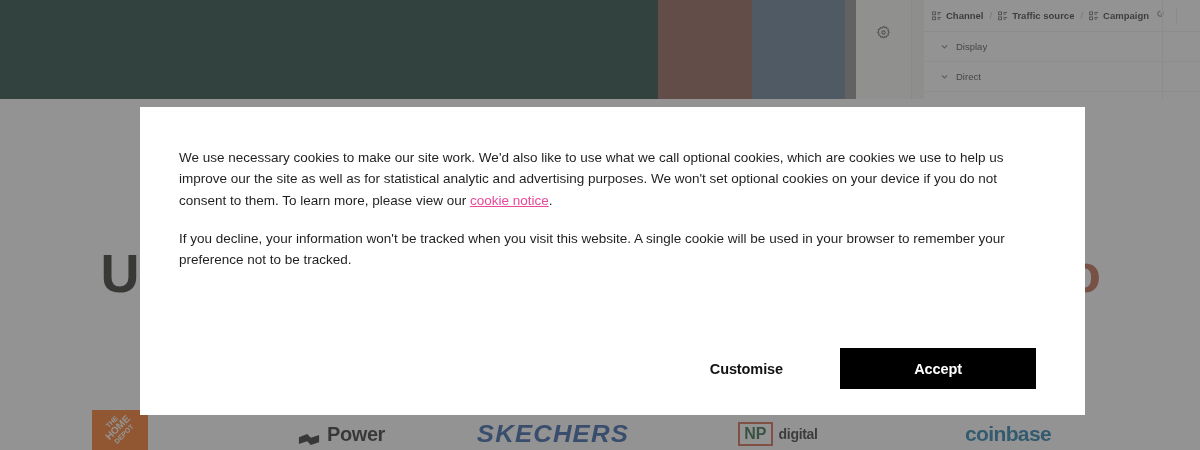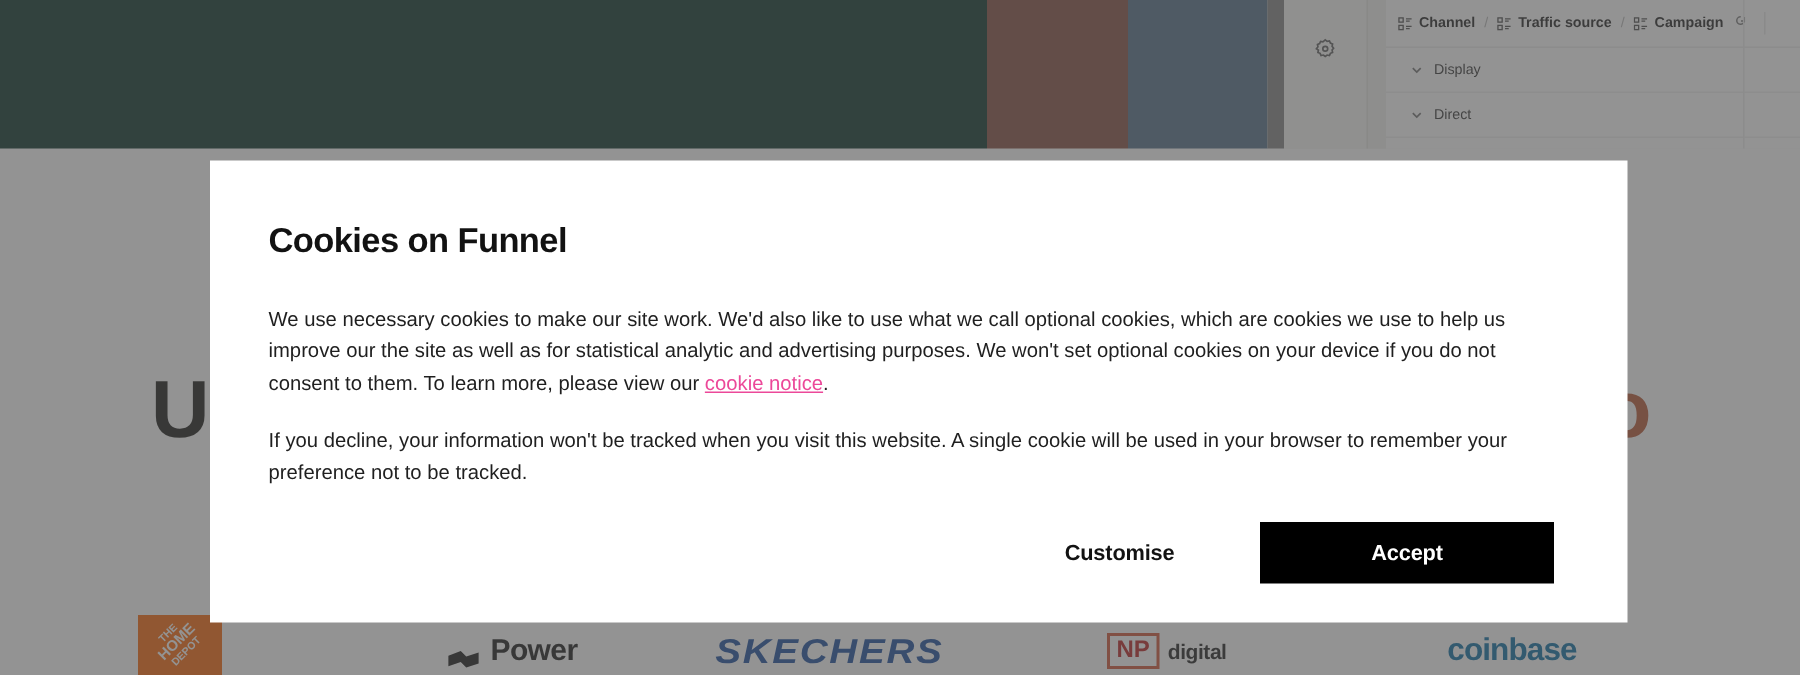--- a/index.html
+++ b/index.html
@@ -83,21 +83,21 @@
   .power-mark { width: 22px; height: 13px; display: block; }
 
   .skechers-logo {
     font-family: "Liberation Sans", sans-serif;
     font-size: 23px; font-weight: 700; font-style: italic;
     letter-spacing: 1px; color: #14489b;
     transform: scaleX(1.12);
   }
 
   .np-logo { display: flex; align-items: center; }
-  .np-box { border: 2px solid #d05030; color: #b91c1c; font-weight: 700; font-size: 16px; padding: 0 4px; line-height: 20px; }
+  .np-box { border: 2px solid #d05030; color: #14532d; font-weight: 700; font-size: 16px; padding: 0 4px; line-height: 20px; }
   .np-word { color: #1a1a1a; font-weight: 600; font-size: 14px; margin-left: 6px; letter-spacing: -0.3px; }
 
   .coinbase-logo { color: #0369a1; font-size: 21px; font-weight: 700; letter-spacing: -0.6px; }
 
   
   .overlay { position: absolute; inset: 0; background: rgba(80,80,80,0.62); }
 
   
   .modal {
     position: absolute; left: 140px; top: 107px;
@@ -259,21 +259,20 @@
       <div class="logo-cell" style="width:230px;">
         <div class="coinbase-logo">coinbase</div>
       </div>
     </div>
 
   </div>
 
   <div class="overlay"></div>
 
   <div class="modal">
-    <div class="modal-title">Cookies on Funnel</div>
 
     <p class="modal-para"><span>We use necessary cookies to make our site work. We'd also like to use what we call optional cookies, which are cookies we use to help us improve our the site as well as for statistical analytic and advertising purposes. We won't set optional cookies on your device if you do not consent to them. To learn more, please view our </span><a class="cookie-link" href="#">cookie notice</a><span>.</span></p>
 
     <p class="modal-para">If you decline, your information won't be tracked when you visit this website. A single cookie will be used in your browser to remember your preference not to be tracked.</p>
 
     <div class="modal-actions">
       <button class="btn-customise">Customise</button>
       <button class="btn-accept">Accept</button>
     </div>
   </div>

